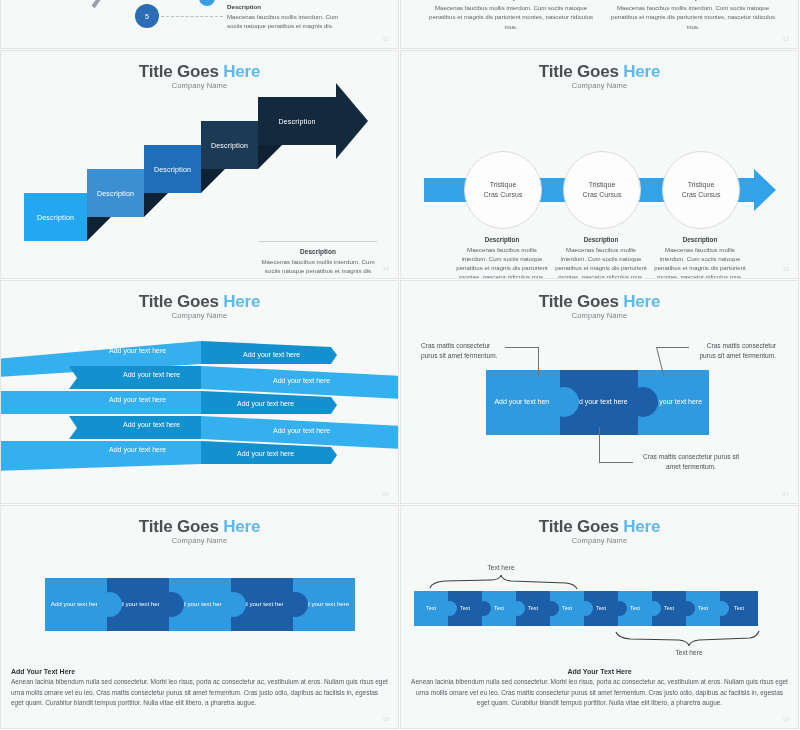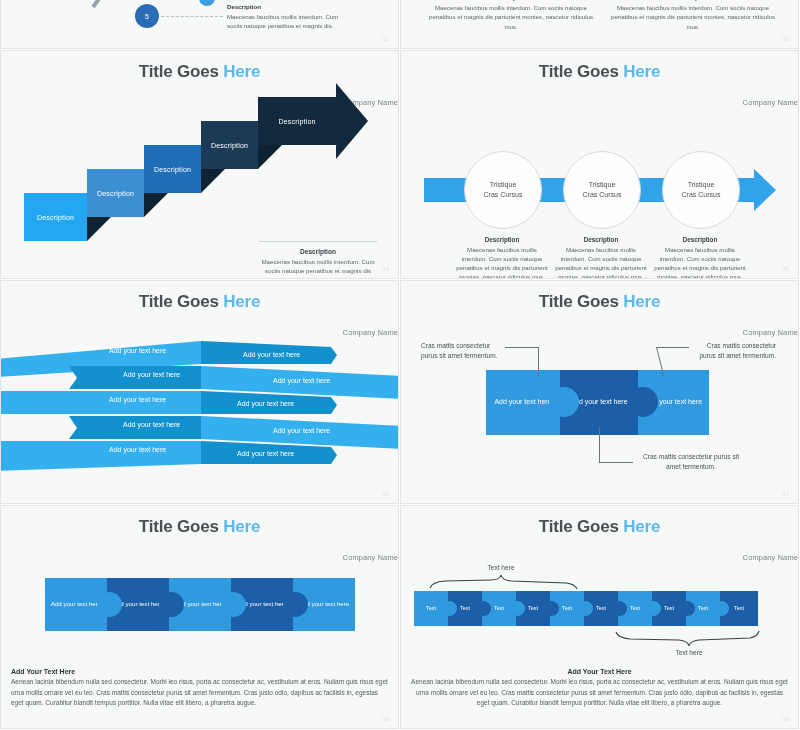--- a/index.html
+++ b/index.html
@@ -34,22 +34,22 @@
   .title {
     position: absolute; left: 0; right: 0; top: 12px;
     text-align: center;
     font-size: 17px; font-weight: bold; letter-spacing: -0.2px;
     color: #4a4f54;
     line-height: 1.05;
   }
   .title .accent { color: #5fb8ee; }
   .subtitle {
     position: absolute; left: 0; right: 0; top: 30px;
-    text-align: right;
-    font-size: 7.5px; color: #7d8287; letter-spacing: .1px; margin-top: 17px;
+    text-align: center;
+    font-size: 7.5px; color: #7d8287; letter-spacing: .1px;
   }
   .pagenum {
     position: absolute; right: 9px; bottom: 6px;
     font-size: 6px; color: #dcdee0;
   }
 
   
   .stair-wrap { position: absolute; inset: 0; }
   .stair {
     position: absolute;

